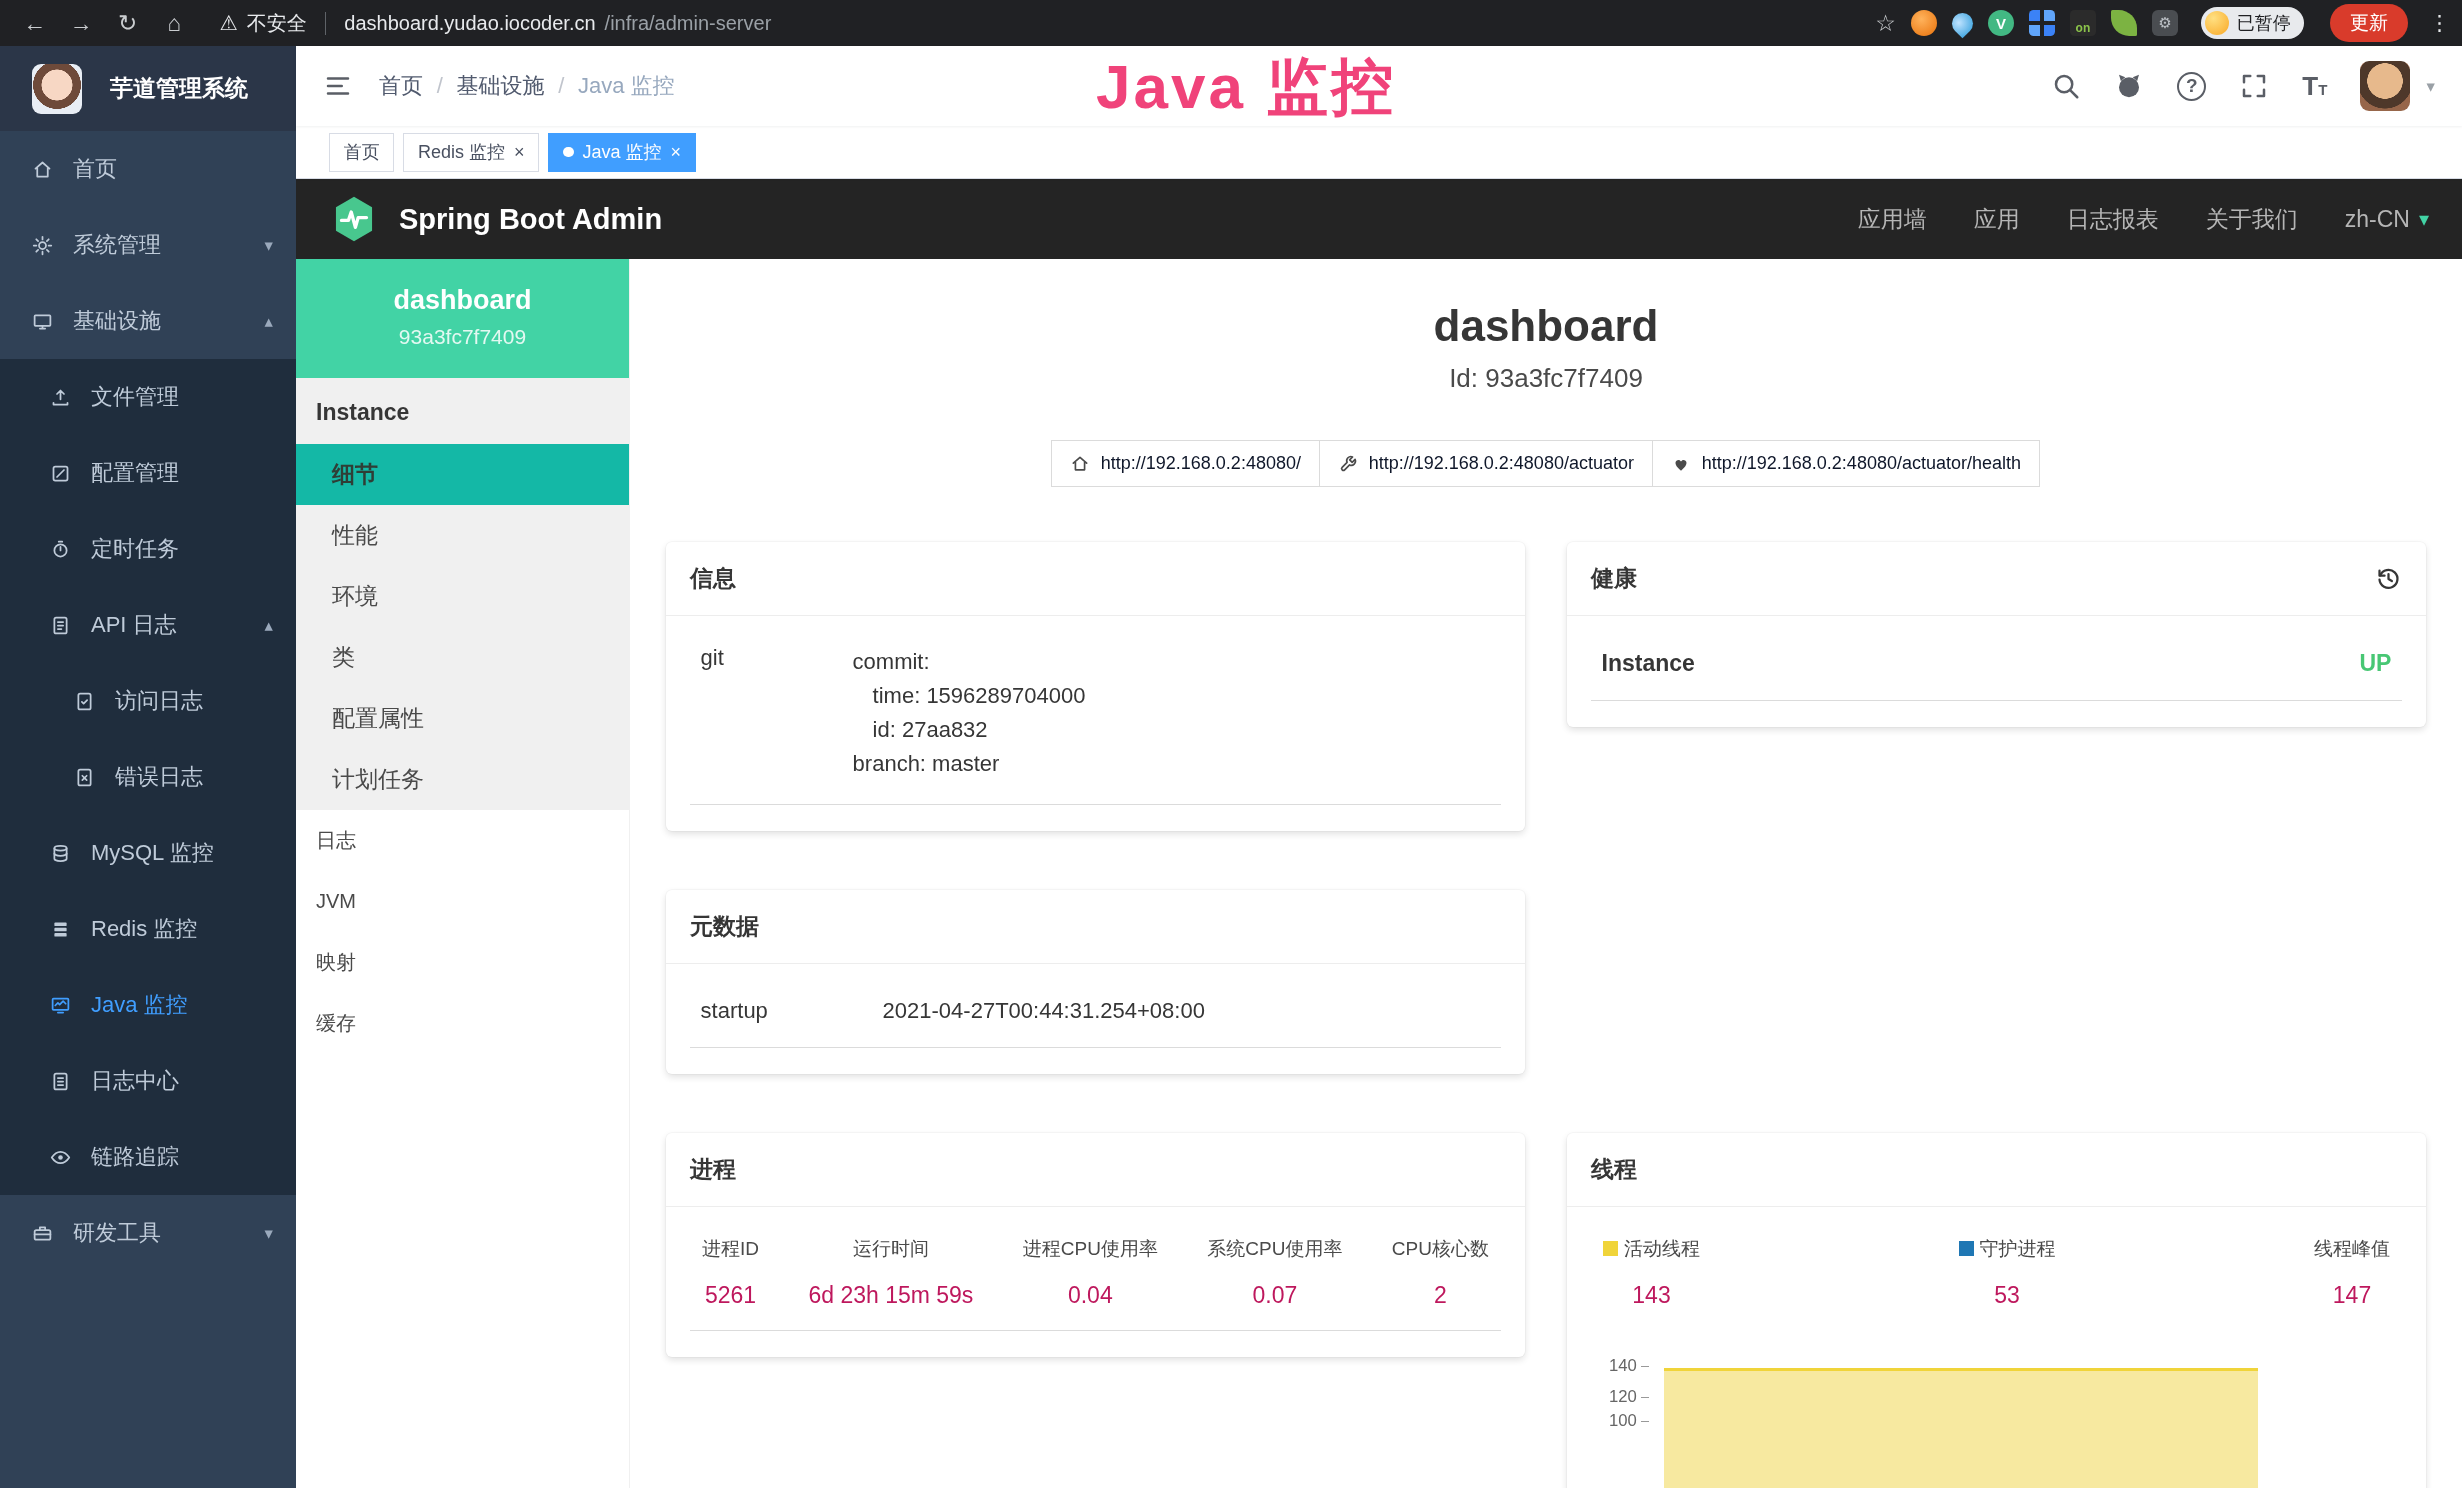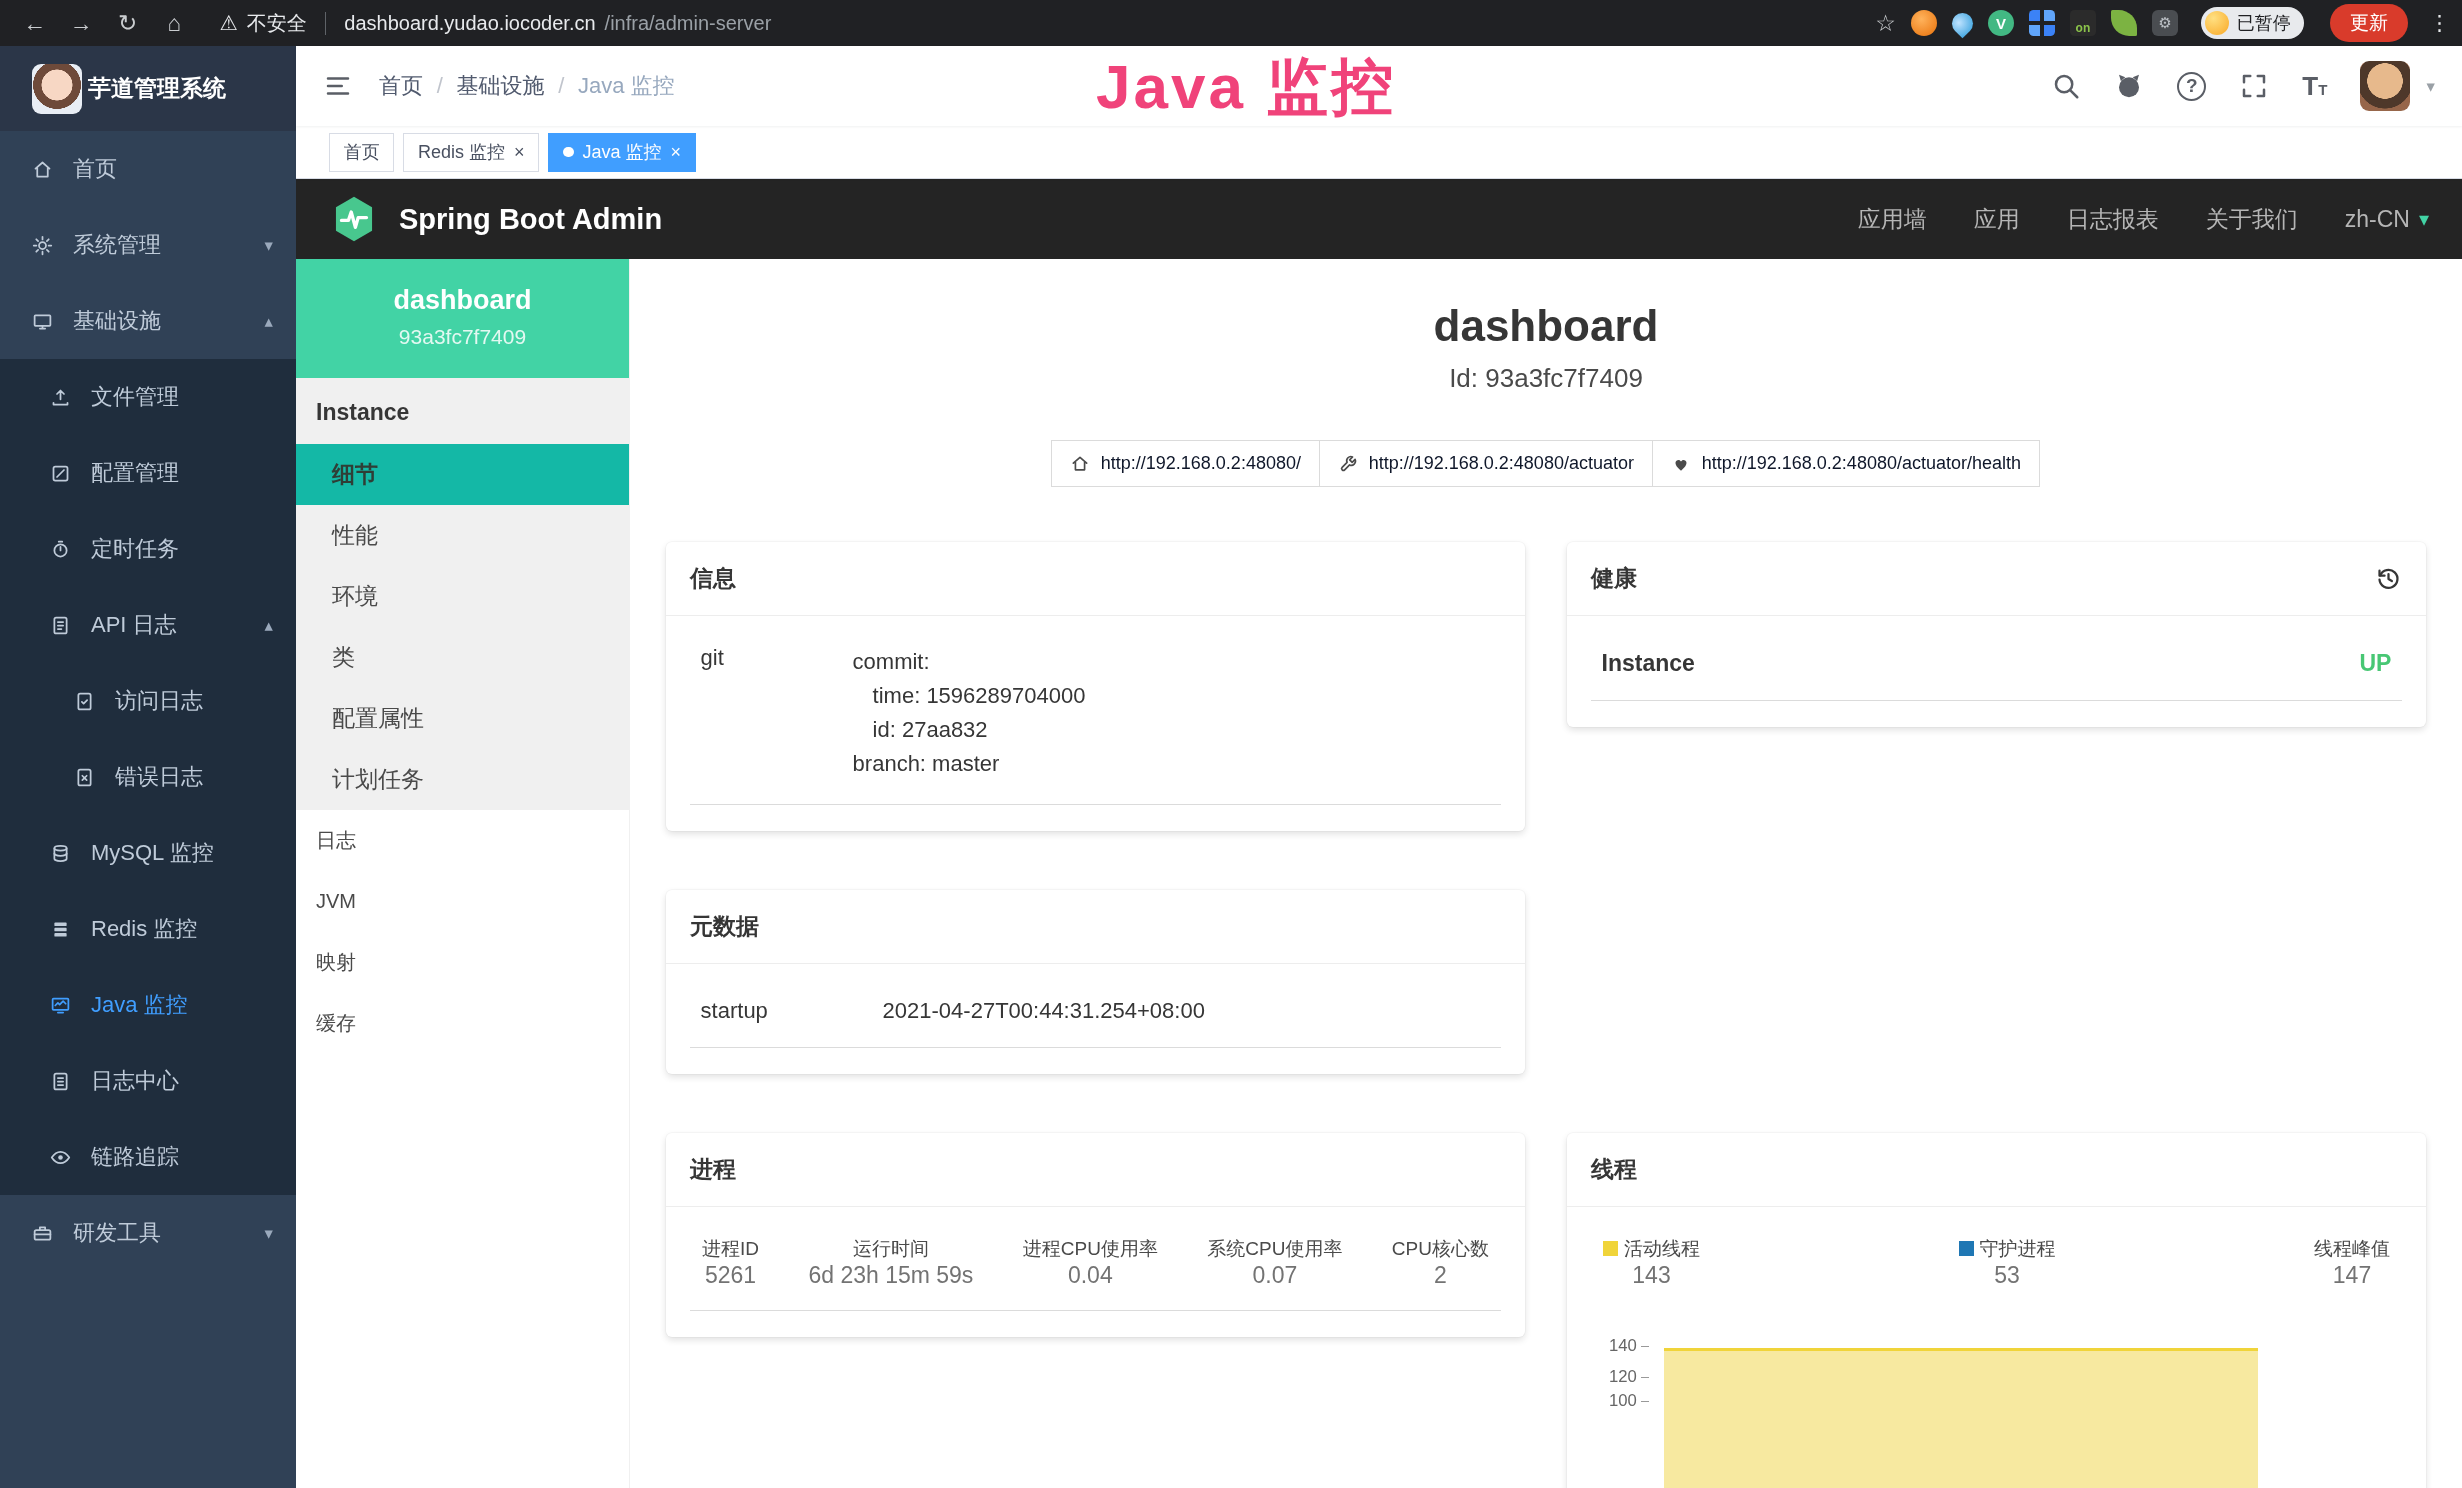--- a/index.html
+++ b/index.html
@@ -38,21 +38,21 @@
   .leaf { background:#7cb342; border-radius:1.5px 70% 1.5px 70%; }
   .puzzle { background:#4a4d51; border-radius:6px; color:#bdc1c6; font-size:15px; display:flex; align-items:center; justify-content:center; }
   .paused-pill { display:flex; align-items:center; gap:7.6px; background:#e8eaed; color:#202124;
                  border-radius:20px; padding:3.8px 13.7px 3.8px 4.6px; font-size:18px; margin-left:7.6px; }
   .emoji-face { width:24px; height:24px; border-radius:50%; background:radial-gradient(circle at 35% 30%, #ffe082, #f9a825); }
   .update-btn { background:#d93b2b; color:#fff; border-radius:20px; padding:6px 20px; font-size:19px; margin-left:10.6px; cursor:pointer; }
   .kebab { color:#e8eaed; font-size:21px; margin-left:6px; width:18px; text-align:center; }
 
   
   #sidebar { position:absolute; left:0; top:46px; width:296px; bottom:0; background:#304156; color:#bfcbd9; overflow:hidden; }
-  .logo-row { height:85px; display:flex; align-items:center; gap:6px; padding:0 32px; background:#2b3648; }
+  .logo-row { height:85px; display:flex; align-items:center; gap:28px; padding:0 32px; background:#2b3648; }
   .logo-avatar { width:50px; height:50px; border-radius:9px; flex:none;
                  background:radial-gradient(circle at 50% 42%, #f7d7c4 0 40%, #6e4a3a 41% 62%, #e9eef5 63%); }
   .logo-title { color:#fff; font-size:23px; font-weight:bold; white-space:nowrap; }
   .mitem { height:76px; display:flex; align-items:center; gap:20px; padding:0 23px 0 32px; font-size:22px; cursor:pointer; white-space:nowrap; }
   .mitem .lbl { flex:1; }
   .chev { font-size:16.7px; color:#9aa9bc; }
   .submenu { background:#1f2d3d; }
   .submenu .mitem { padding-left:50px; }
   .submenu .mitem.lvl2 { padding-left:74px; }
   .mitem.active { color:#409eff; }
@@ -132,21 +132,21 @@
   .health-name { font-weight:bold; color:#363636; font-size:23px; }
   .status-up { color:#48c774; font-weight:bold; font-size:23px; }
 
   .meta-row { display:flex; border-bottom:0.8px solid #dbdbdb; padding:4.6px 10.6px 23px; }
   .meta-key { width:182px; flex:none; }
 
   .proc-cols { display:flex; justify-content:space-between; padding:0 12px 21px; border-bottom:0.8px solid #dbdbdb; }
   .proc-cols.no-line { border-bottom:none; }
   .pcol { text-align:center; }
   .plabel { font-size:19px; color:#4a4a4a; display:flex; align-items:center; justify-content:center; gap:6px; }
-  .pval { font-size:23px; color:#737373; }
+  .pval { font-size:23px; color:#be185d; margin-top:20px; }
   .sq { width:15px; height:15px; display:inline-block; flex:none; }
   .sq-live { background:#f0d43a; }
   .sq-daemon { background:#1f77b4; }
 
   .chart { position:relative; height:228px; margin-top:26px; }
   .ytick { position:absolute; left:0; width:58px; text-align:right; font-size:16.7px; color:#666; }
   .ytick::after { content:""; display:inline-block; width:7.6px; height:1.5px; background:#999; margin-left:4.6px; vertical-align:middle; }
   .chart-area { position:absolute; left:73px; right:144px; top:12px; height:205px;
                 background:#f7e9a0; border-top:3px solid #f0d43a; }
 </style>

